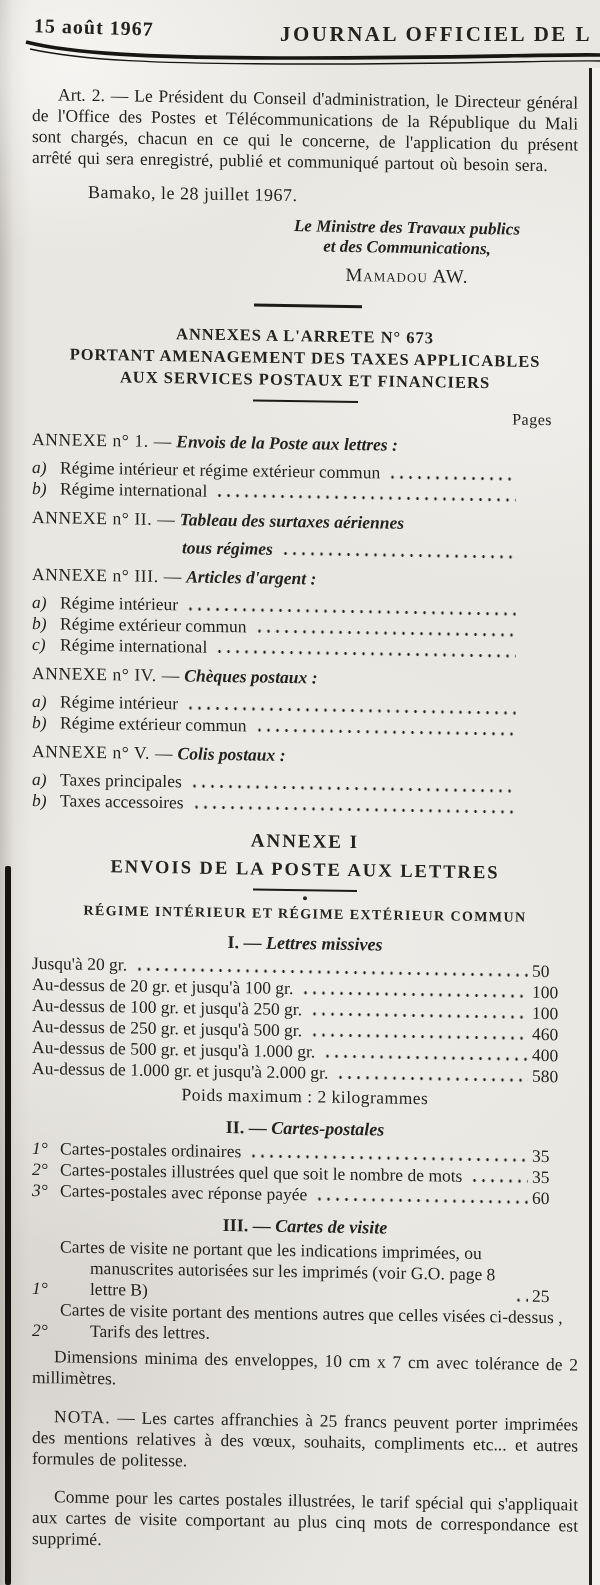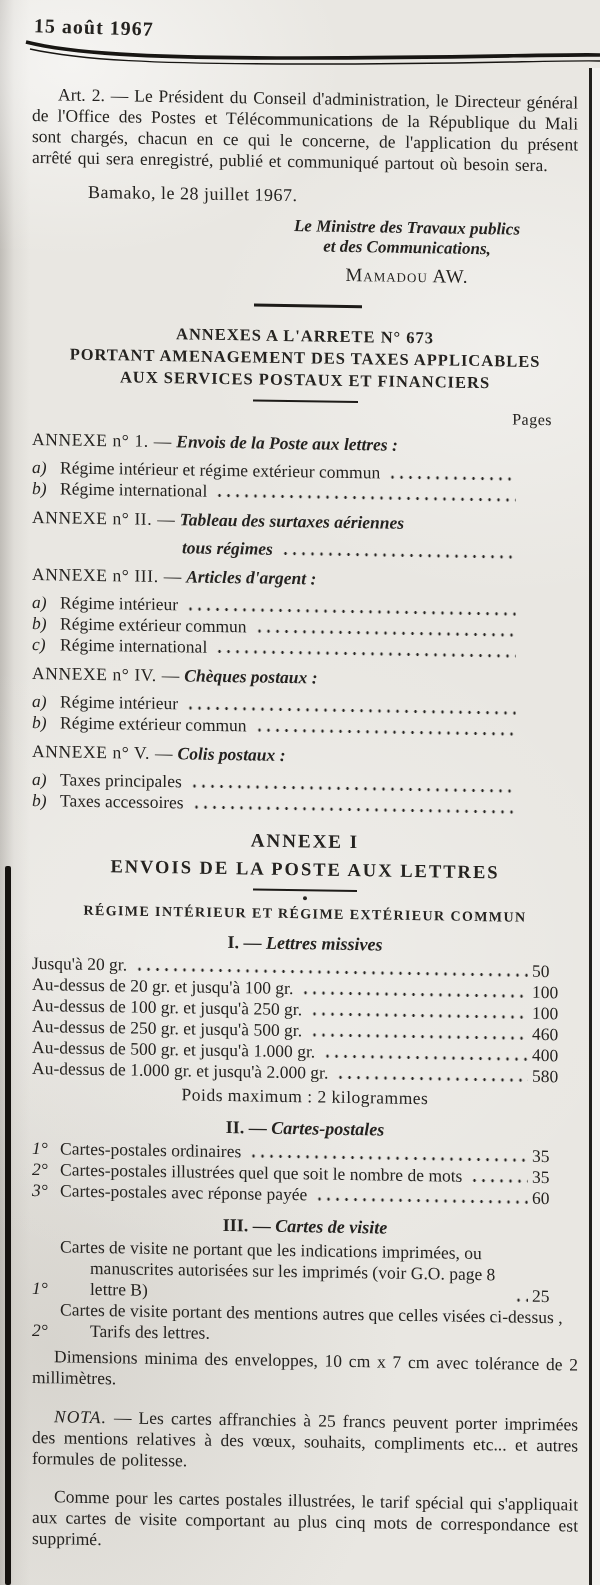--- a/index.html
+++ b/index.html
@@ -54,32 +54,33 @@
   .big-h{font-size:19px;font-weight:bold;text-align:center;letter-spacing:2px;margin-top:15px;}
   .sub-h{font-size:18.5px;font-weight:bold;text-align:center;letter-spacing:2px;margin-top:7px;}
   .regime{font-size:14px;font-weight:bold;text-align:center;letter-spacing:1.4px;margin-top:6px;}
   .sec-h{font-size:18px;font-weight:bold;text-align:center;margin:11px 0 3px 0;}
   .sec-h .ittl{font-weight:bold;}
   .tariff{font-size:17.5px;}
   .val{flex:0 0 46px;}
   .hang{padding-left:30px;text-indent:-30px;}
   .note-c{text-align:center;font-size:17.5px;margin-top:3px;letter-spacing:.5px;}
   .bp{font-size:17.5px;line-height:21px;text-align:justify;text-indent:22px;word-spacing:1px;margin-top:5px;}
-  .nota-l{font-style:italic;letter-spacing:1px;}
+  .nota-l{letter-spacing:1px;}
 </style>
 </head>
 <body>
 
 <div class="paper">
 
   <div class="left-bar"></div>
   <div class="col-gutter"></div>
   <div class="col-rule"></div>
 
   <div class="jdate">15 août 1967</div>
+  <div class="jtitle">JOURNAL OFFICIEL DE L</div>
   <svg class="hrule" viewBox="0 0 600 36" xmlns="http://www.w3.org/2000/svg">
     <path d="M 26 8 C 70 19, 140 24, 300 24 S 560 20, 600 21" stroke="#181613" stroke-width="3.6" fill="none"></path>
     <path d="M 30 15 C 80 26, 150 30, 310 30 S 565 26, 600 27" stroke="#181613" stroke-width="1.4" fill="none"></path>
   </svg>
 
   <div class="content">
 
     <p class="para" style="margin:0">Art. 2. — Le Président du Conseil d'administration, le Directeur général de l'Office des Postes et Télécommunications de la République du Mali sont chargés, chacun en ce qui le concerne, de l'application du présent arrêté qui sera enregistré, publié et communiqué partout où besoin sera.</p>
 
     <div class="dateline">Bamako, le 28 juillet 1967.</div>

